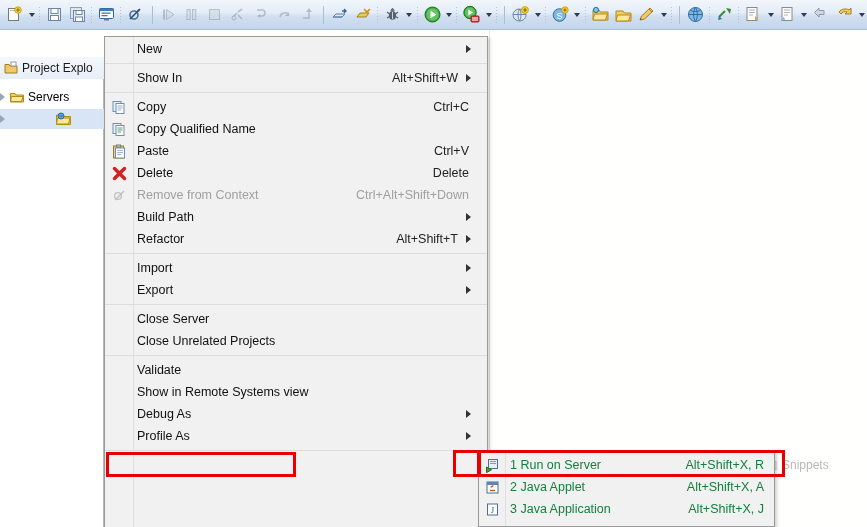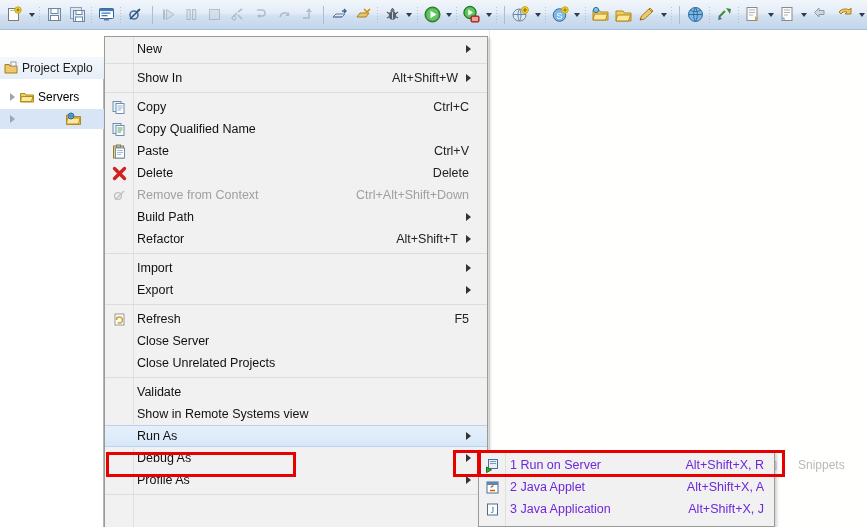--- a/index.html
+++ b/index.html
@@ -47,33 +47,33 @@
   }
   #panel-tab{
     position:absolute;left:0;top:0;width:104px;height:22px;
     background:linear-gradient(to bottom,#f4f8fc,#e6eef8);
     display:flex;align-items:center;padding-left:4px;box-sizing:border-box;
     overflow:hidden;white-space:nowrap;
   }
   #panel-tab .tab-label{margin-left:4px;font-size:12px;color:#1a1a1a;}
   .tree-row{
     position:absolute;left:0;height:20px;width:104px;display:flex;align-items:center;
-    box-sizing:border-box;padding-left:10px;white-space:nowrap;overflow:hidden;
+    box-sizing:border-box;white-space:nowrap;overflow:hidden;
   }
   .tree-row.sel{background:#d7e5f7;gap:46px;}
   .twisty{width:0;height:0;border-top:4px solid transparent;border-bottom:4px solid transparent;
      border-left:5px solid #9aa6b3;margin-right:5px;flex:0 0 auto;}
   .tree-row .lbl{margin-left:4px;font-size:12px;}
 
   
   #snippets{
     position:absolute;right:8px;top:450px;width:92px;height:30px;
     display:flex;align-items:center;color:#b9b9b9;font-size:12px;
   }
-  #snippets .lbl{margin-left:20px;}
+  #snippets .lbl{margin-left:4px;}
 
   
   .bg-rule{position:absolute;width:1px;background:#e8e8e8;}
 
   
   #ctx-menu{
     position:absolute;left:104px;top:36px;width:384px;height:491px;
     background:#f1f1f1;border:1px solid #9a9a9a;border-bottom:none;
     box-sizing:border-box;
     box-shadow:2px 2px 3px rgba(0,0,0,.18);
@@ -110,21 +110,21 @@
   #sub-menu{
     position:absolute;left:478px;top:451px;width:297px;height:76px;
     background:#f1f1f1;border:1px solid #9a9a9a;box-sizing:border-box;
     box-shadow:2px 2px 3px rgba(0,0,0,.18);
   }
   #sub-gutter{position:absolute;left:0;top:0;width:26px;height:100%;
     background:#f1f1f1;border-right:1px solid #e0e0e0;}
   .smi{
     position:relative;height:22px;display:flex;align-items:center;
     box-sizing:border-box;padding-left:31px;padding-right:10px;
-    white-space:nowrap;font-size:12.5px;color:#6d28d9;
+    white-space:nowrap;font-size:12.5px;color:#15803d;
   }
   .smi .smi-icon{position:absolute;left:4px;top:2px;width:18px;height:18px;
     display:flex;align-items:center;justify-content:center;}
   .smi .smi-accel{margin-left:auto;}
 
   
   .annot{position:absolute;border:3px solid #e60000;box-sizing:border-box;pointer-events:none;}
   #annot-runas{left:106px;top:452px;width:190px;height:25px;}
   #annot-arrow{left:453px;top:450px;width:27px;height:27px;}
   #annot-ros{left:478px;top:450px;width:307px;height:27px;}
@@ -532,54 +532,39 @@
     </div>
 
     <div class="mi">
       <span class="mi-label">Export</span>
       <span class="mi-accel"></span>
       <span class="mi-sub"></span>
     </div>
 
     <div class="mi-sep-full"></div>
 
-    <div class="mi">
-      <span class="mi-icon">
-        <svg width="15" height="15" viewBox="0 0 15 15">
-          <rect x="3" y="2" width="9" height="11" fill="#fcfcfc" stroke="#9a9a9a"></rect>
-          <path d="M4.5 8a3 3 0 1 1 1.2 2.4" stroke="#c9a72c" stroke-width="1.5" fill="none"></path>
-          <path d="M4 4.5l1.8.6-.6 1.8z" fill="#c9a72c"></path>
-        </svg>
-      </span>
-      <span class="mi-label">Refresh</span>
-      <span class="mi-accel">F5</span>
-    </div>
 
     <div class="mi">
       <span class="mi-label">Close Server</span>
     </div>
 
     <div class="mi">
       <span class="mi-label">Close Unrelated Projects</span>
     </div>
 
     <div class="mi-sep-full"></div>
 
     <div class="mi">
       <span class="mi-label">Validate</span>
     </div>
 
     <div class="mi">
       <span class="mi-label">Show in Remote Systems view</span>
     </div>
 
-    <div class="mi hl">
-      <span class="mi-label">Run As</span>
-      <span class="mi-sub" style="margin-left:auto;"></span>
-    </div>
 
     <div class="mi">
       <span class="mi-label">Debug As</span>
       <span class="mi-sub" style="margin-left:auto;"></span>
     </div>
 
     <div class="mi">
       <span class="mi-label">Profile As</span>
       <span class="mi-sub" style="margin-left:auto;"></span>
     </div>

